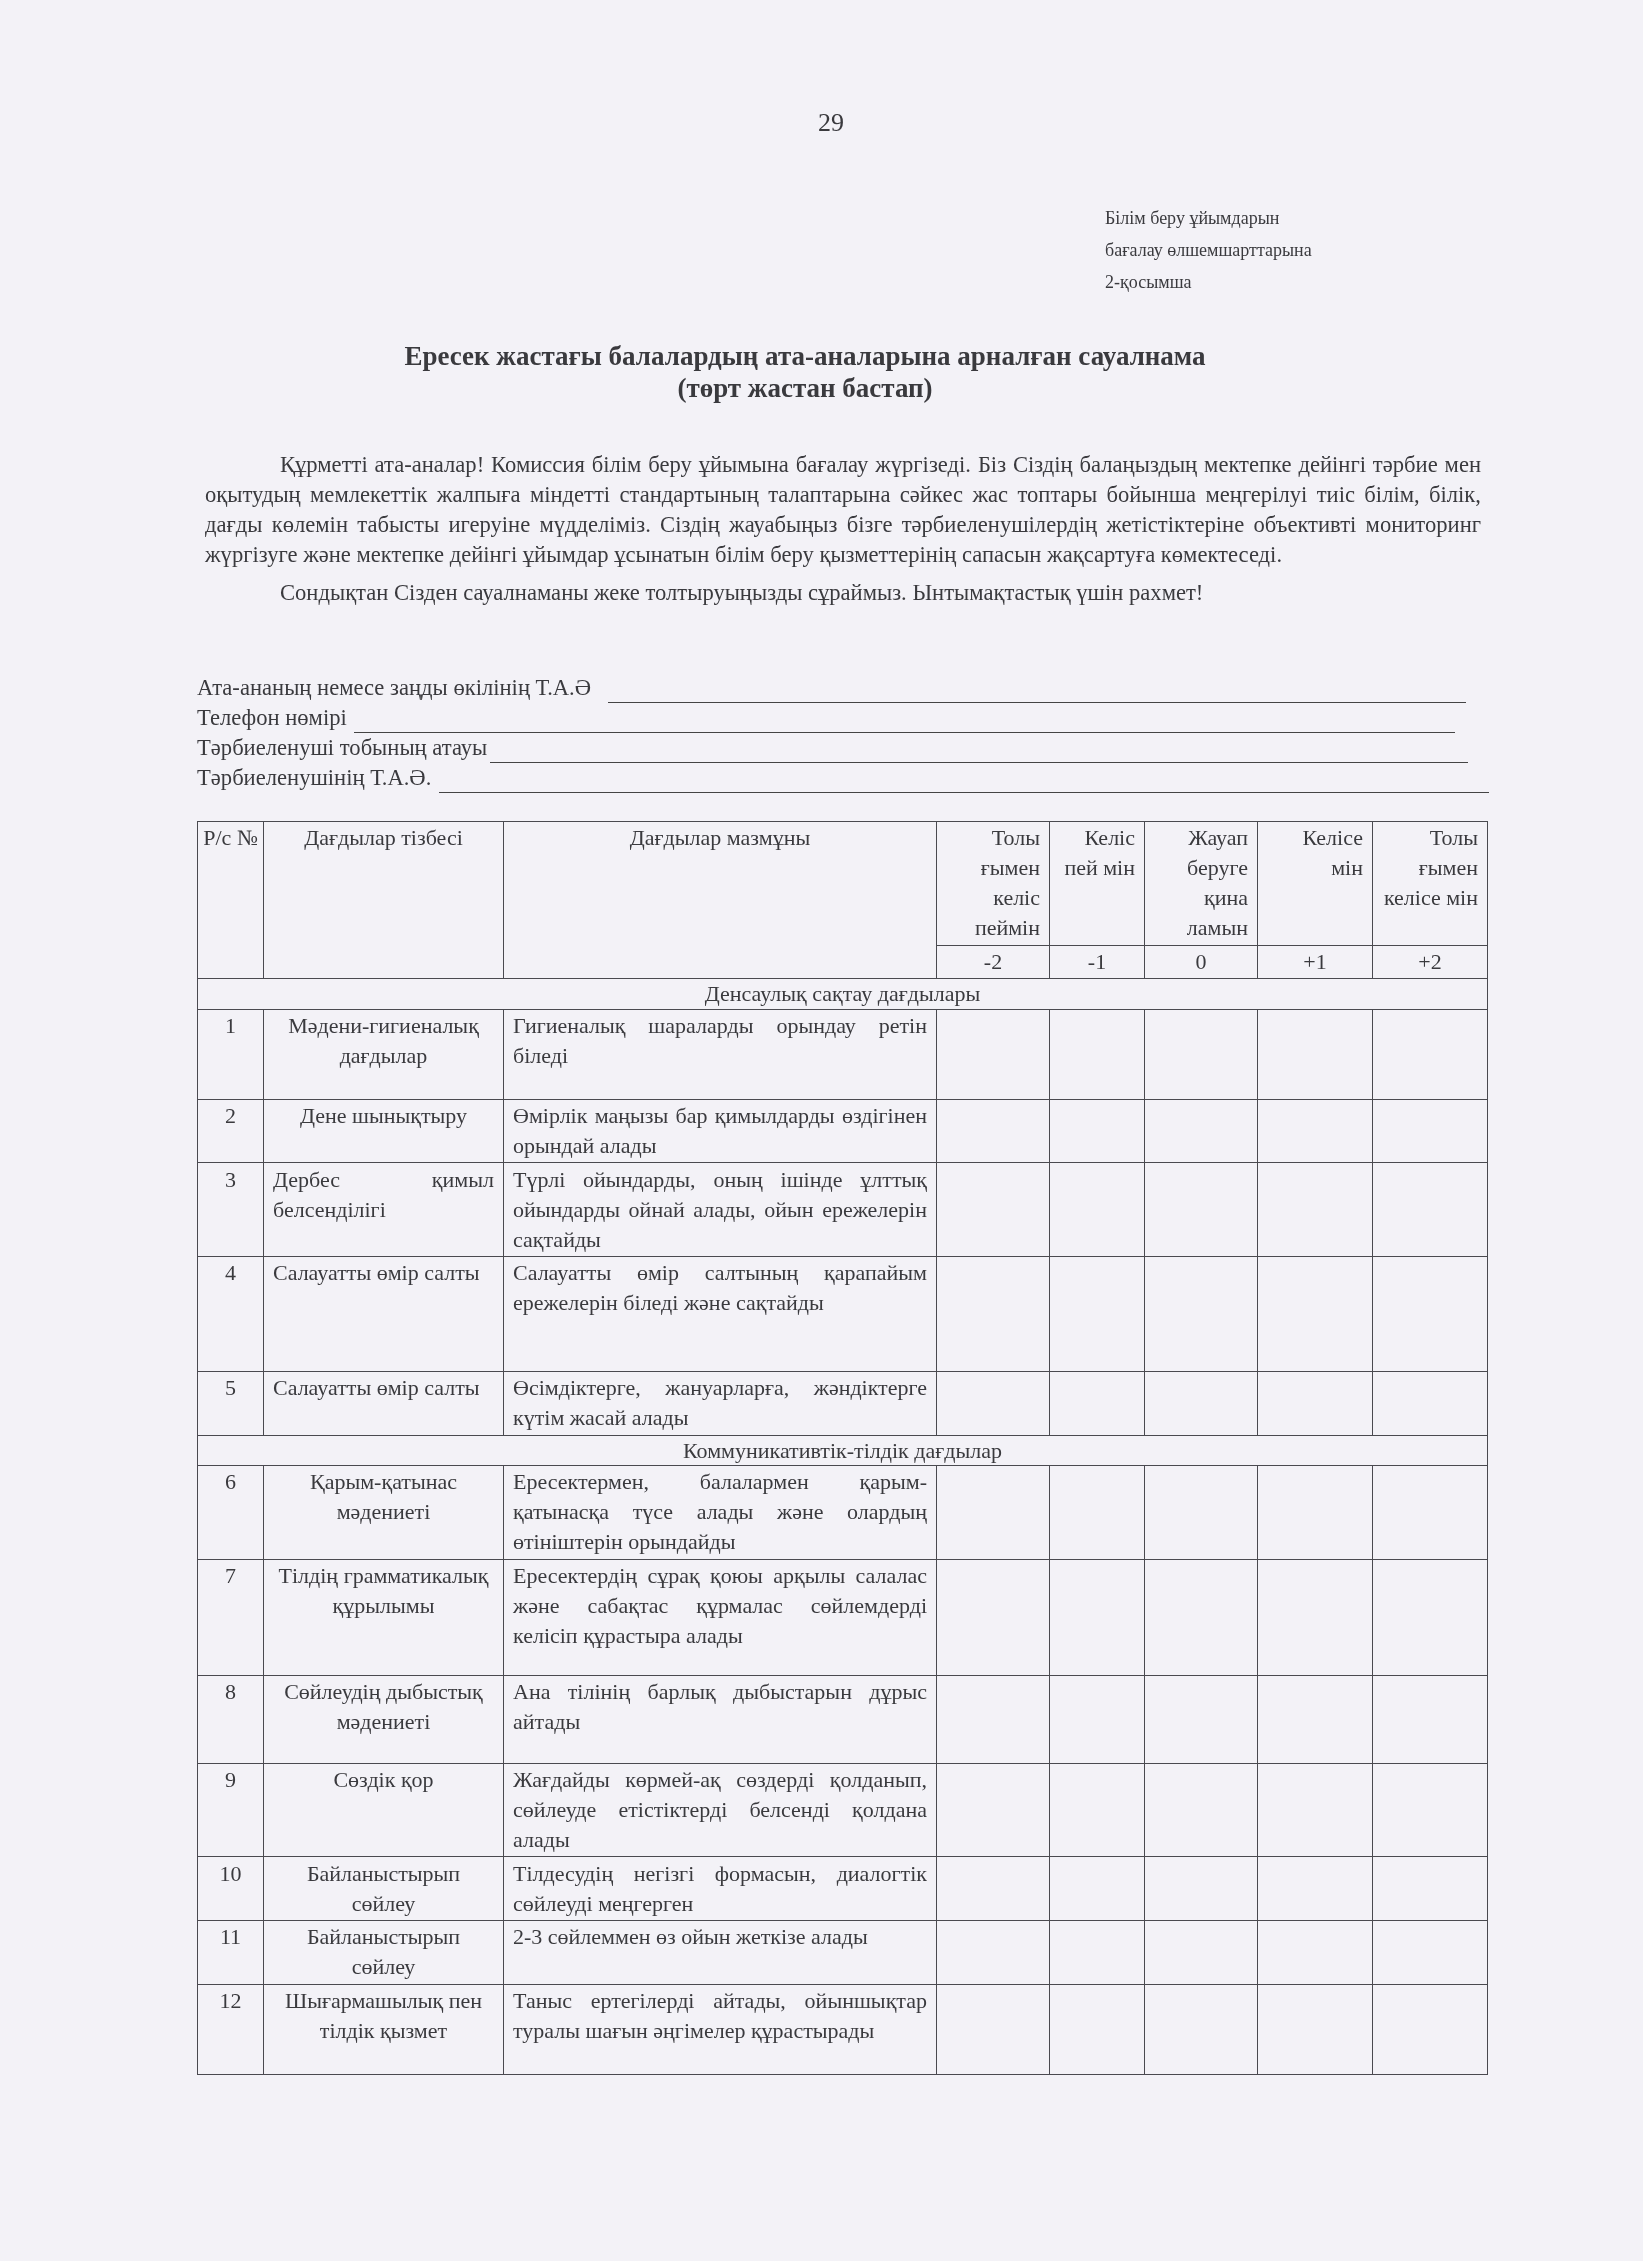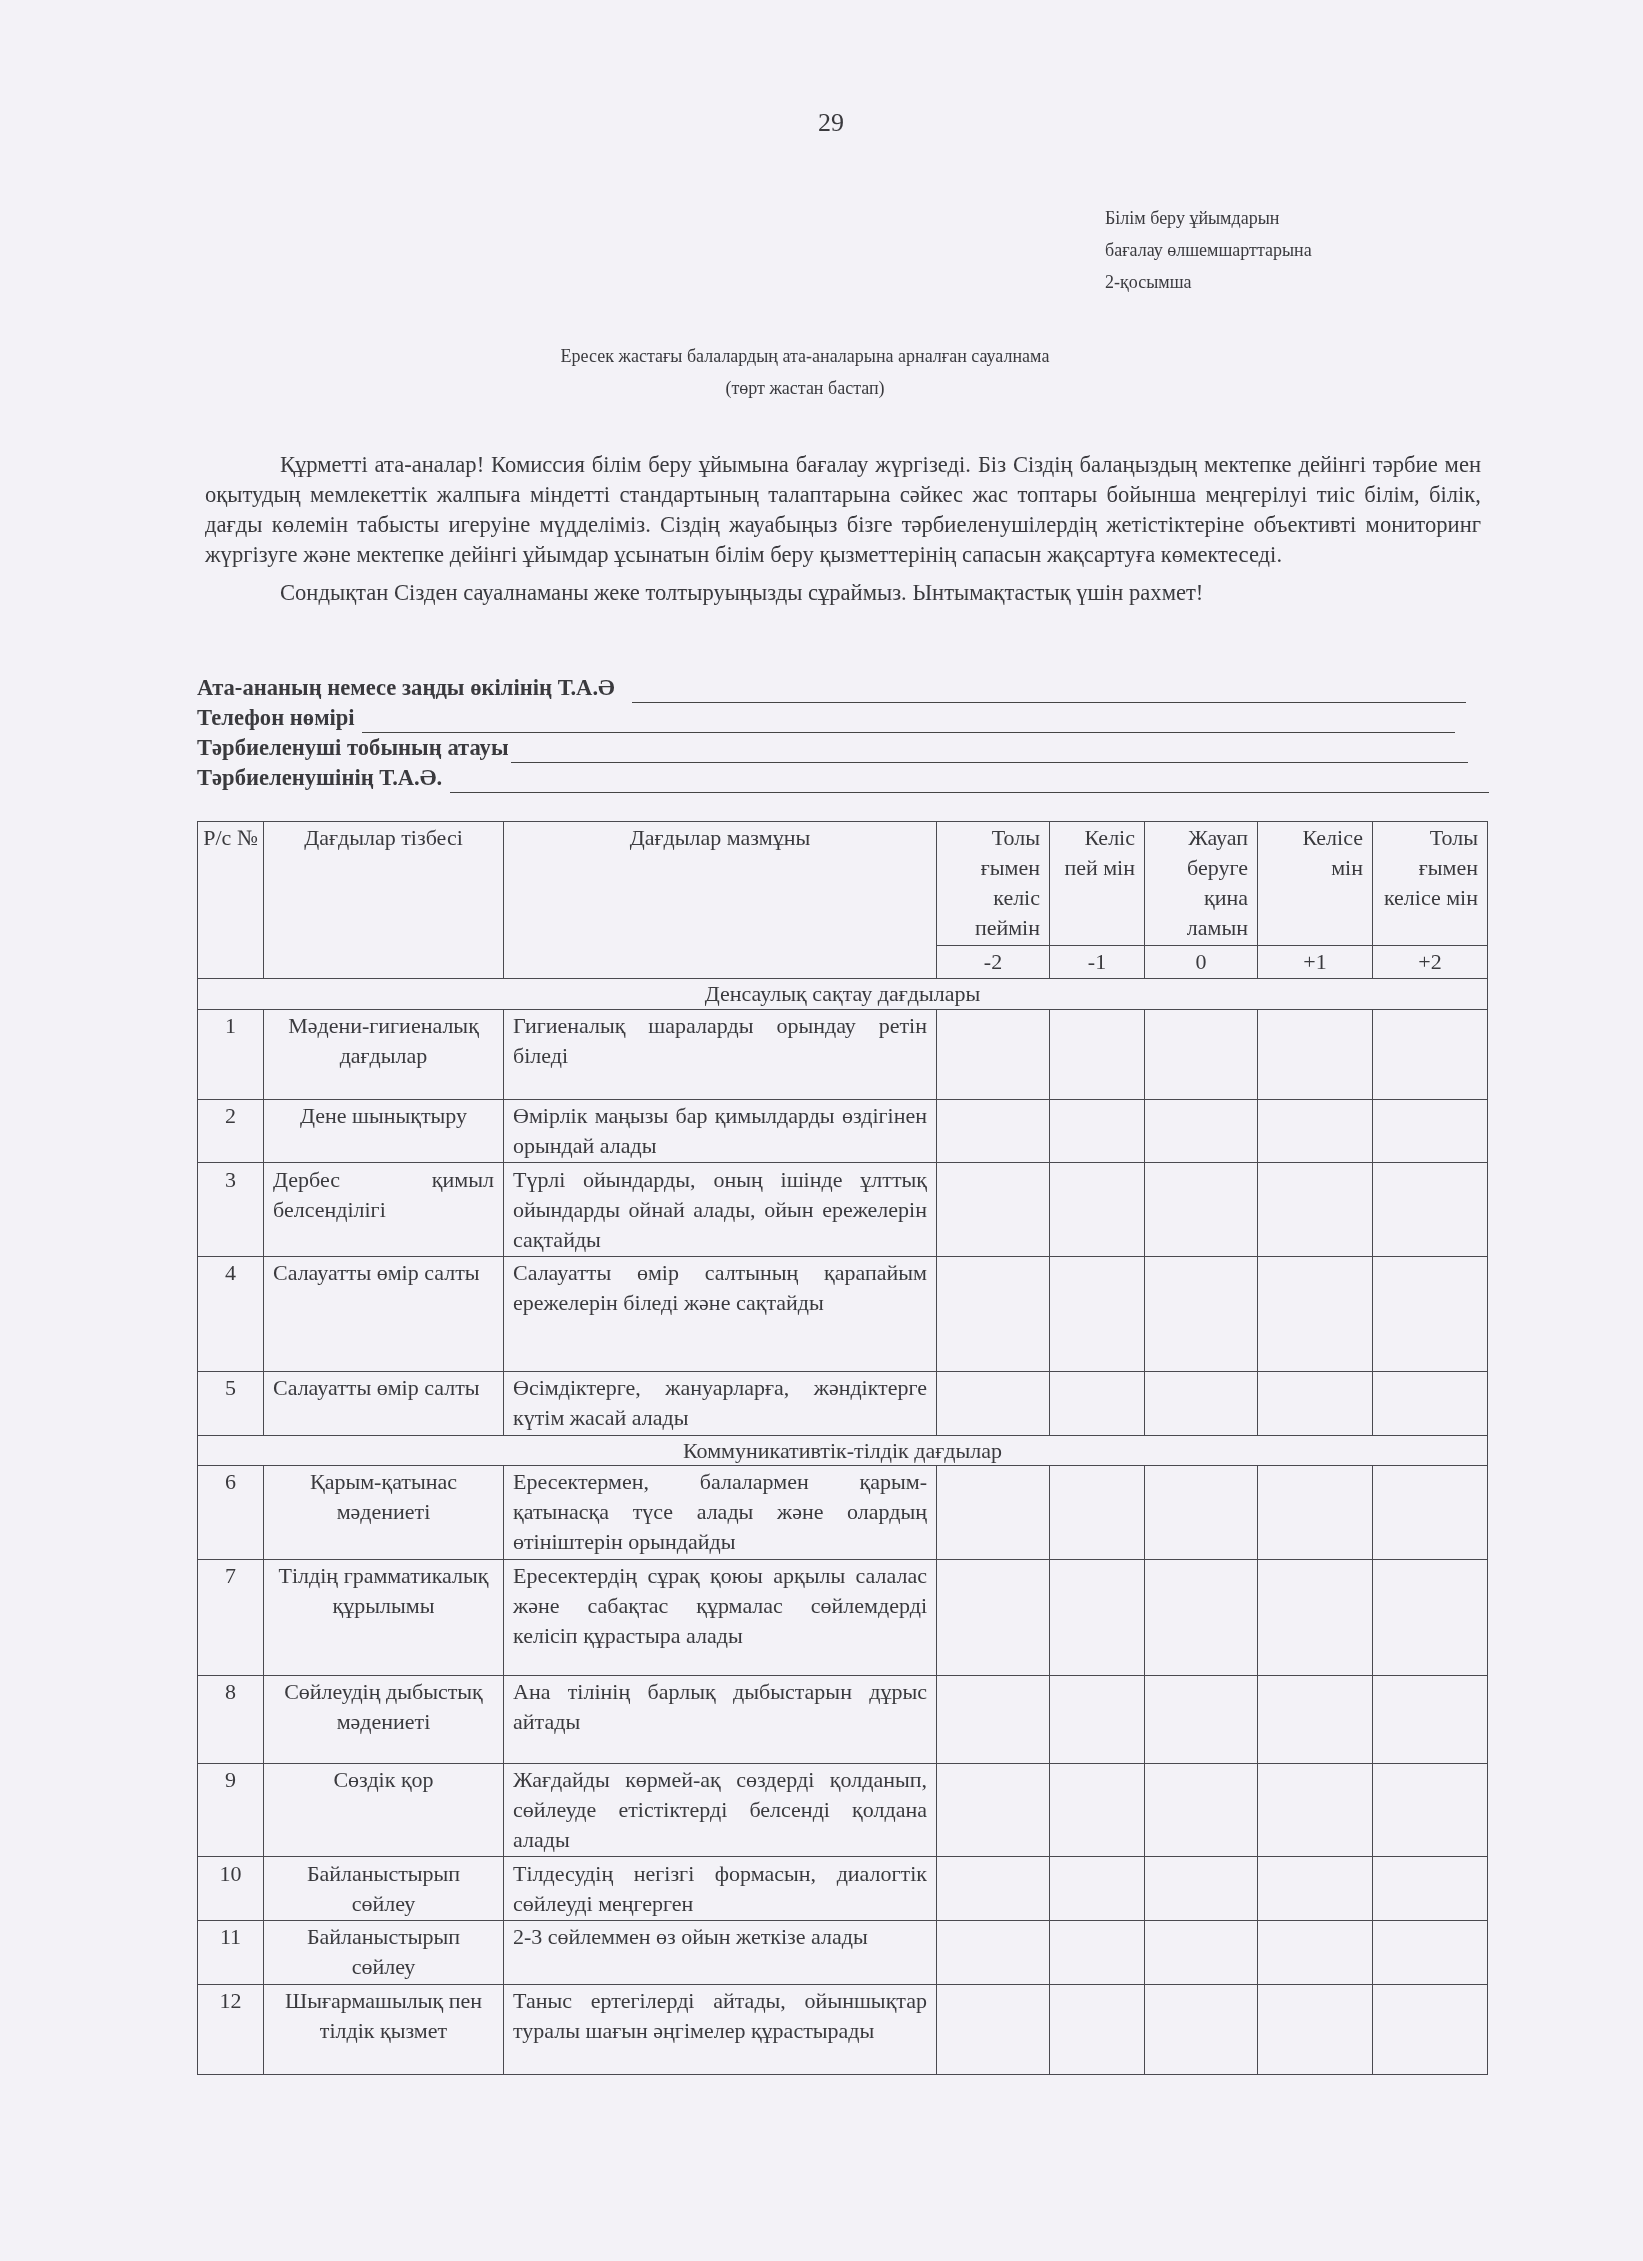--- a/index.html
+++ b/index.html
@@ -15,32 +15,32 @@
     position:absolute; left:818px; top:108px;
     font-size:26px;
   }
   .appendix {
     position:absolute; left:1105px; top:202px;
     font-size:18px; line-height:32px;
   }
   .appendix div { white-space:nowrap; }
   .title {
     position:absolute; left:193px; width:1224px; top:340px;
-    text-align:center; font-weight:normal; font-size:18px; line-height:32px;
+    text-align:center; font-weight:bold; font-size:27px; line-height:32px;
   }
   .intro {
     position:absolute; left:197px; width:1292px; top:442px;
     font-size:22.6px; line-height:30px; text-align:justify;
   }
   .intro p { margin:8px; text-indent:75px; }
   .fields {
     position:absolute; left:197px; top:673px; width:1292px;
     font-size:22.6px; line-height:30px;
   }
-  .field-row { display:flex; align-items:flex-end;font-weight:bold; }
+  .field-row { display:flex; align-items:flex-end; }
   .field-row .label { white-space:nowrap; }
   .field-row .line {
     flex:1; border-bottom:1.3px solid #444; height:20.6px; margin-left:7.7px;
   }
   .f1 .line { margin-right:22.6px; margin-left:17px; }
   .f2 .line { margin-right:34px; }
   .f3 .line { margin-right:20.6px; margin-left:2.6px; }
   .f4 .line { margin-right:0; }
 
   table.survey {

